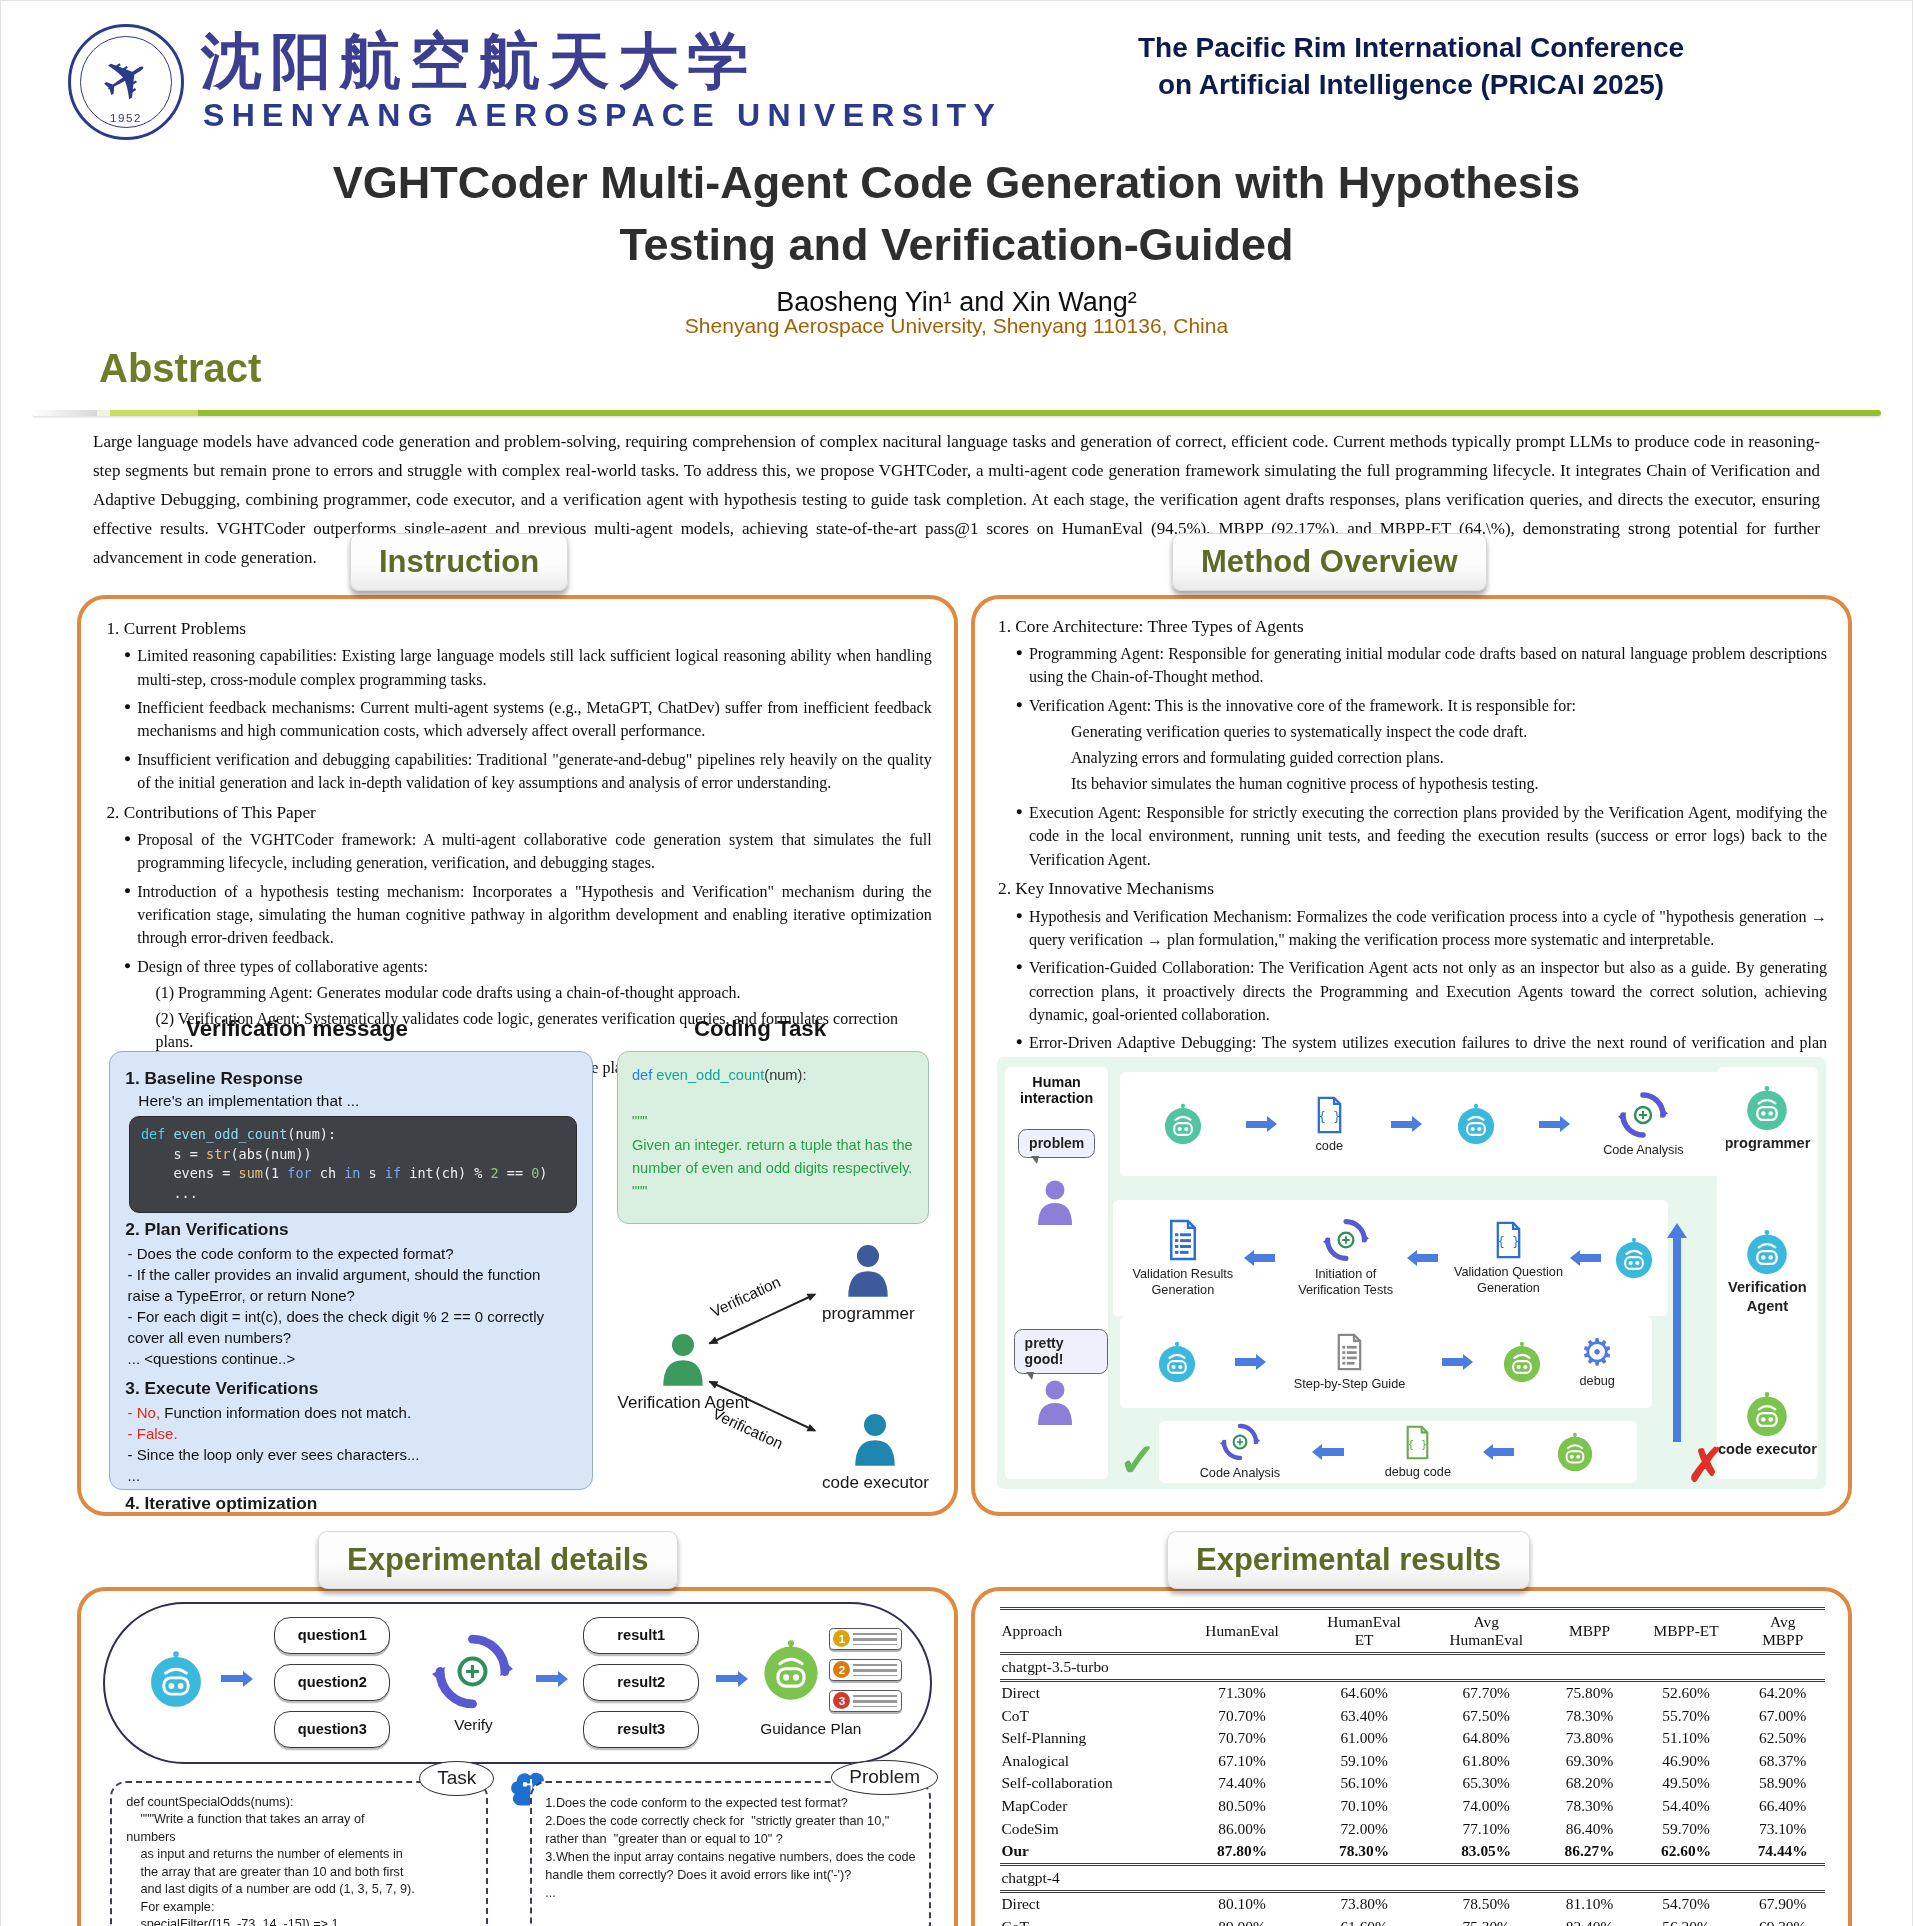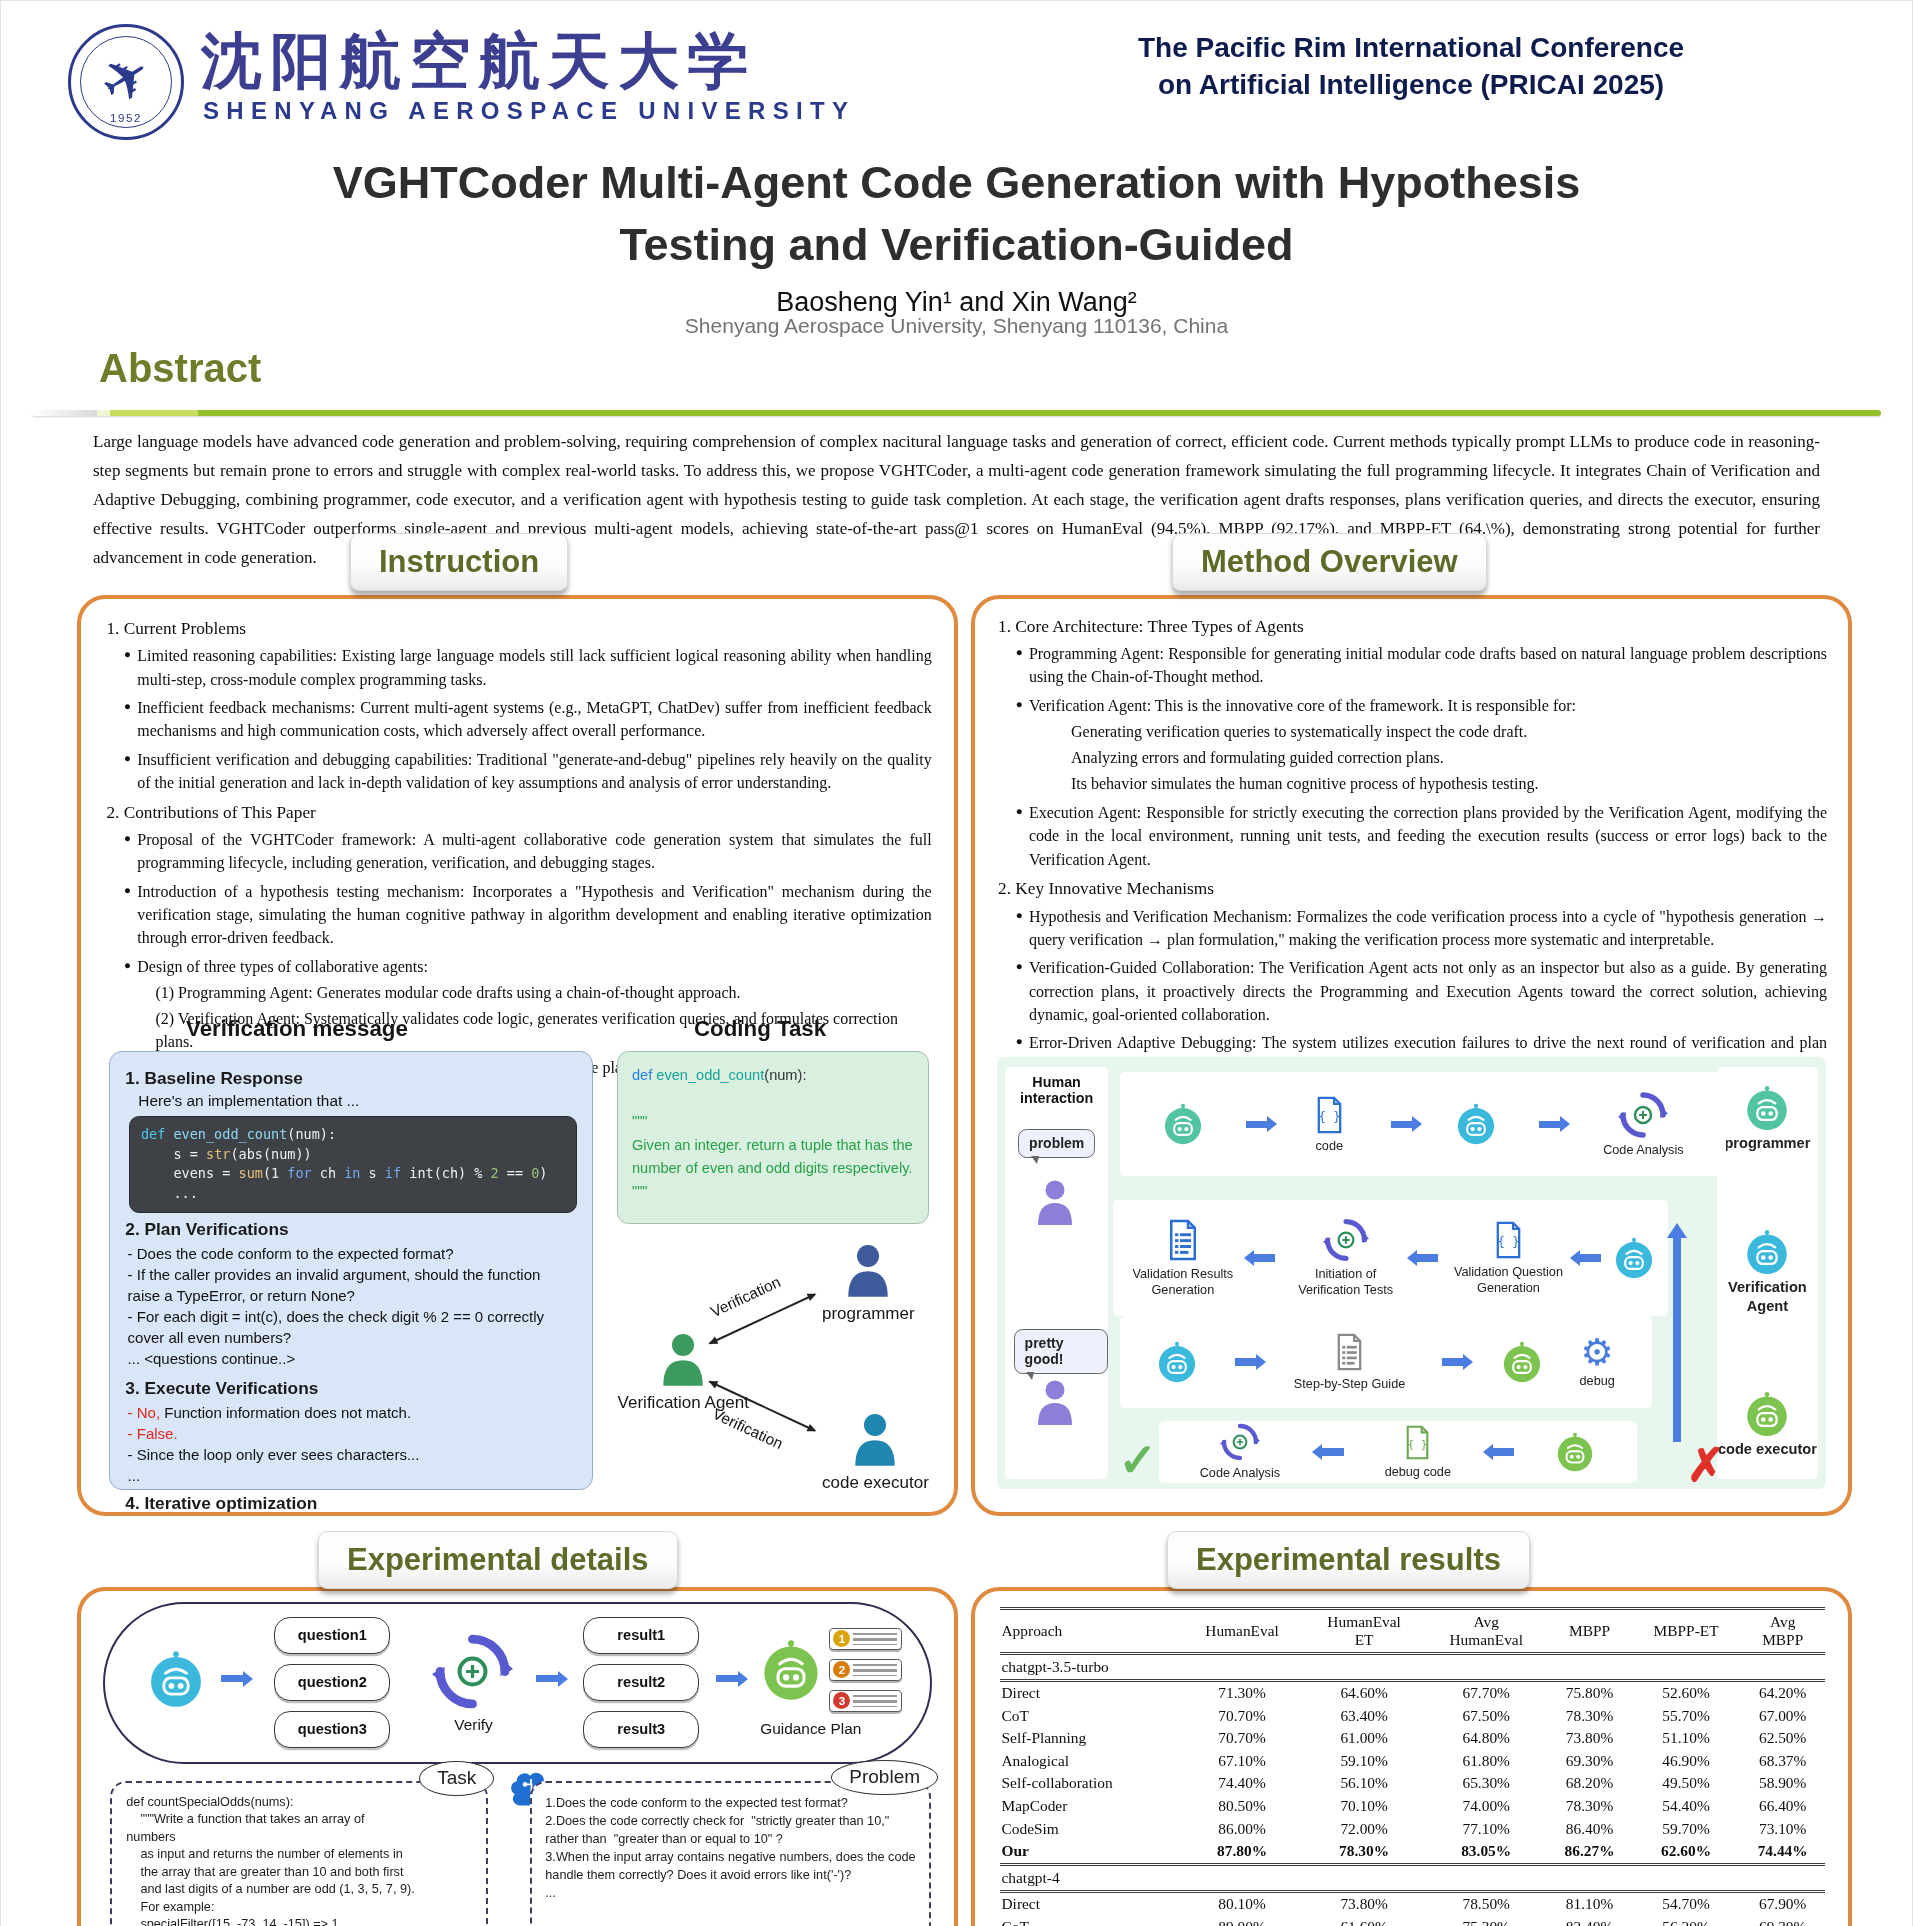--- a/index.html
+++ b/index.html
@@ -4,26 +4,26 @@
 <style>
   html,body{margin:0;padding:0;background:#fff;}
   .poster{position:relative;width:1913px;height:2716px;background:#fff;font-family:"Liberation Sans",sans-serif;color:#111;overflow:hidden;border:0.8px solid #e3e3e3;box-sizing:border-box;}
   [data-interactable]{box-sizing:border-box;}
   
   .badge{position:absolute;left:67px;top:23px;width:116px;height:116px;border-radius:50%;border:3.9px solid #2c3a8c;}
   .badge::before{content:"";position:absolute;inset:9.2px;border:1.9px solid #2c3a8c;border-radius:50%;}
   .badge .plane{position:absolute;left:50%;top:50%;transform:translate(-50%,-54%) rotate(-32deg);font-size:58px;color:#2c3a8c;}
   .badge .yr{position:absolute;left:0;right:0;bottom:13px;text-align:center;font-size:11.6px;color:#2c3a8c;letter-spacing:1.5px;}
   .cn-name{position:absolute;left:200px;top:20px;font-size:61px;font-weight:bold;color:#3c3f90;letter-spacing:8.5px;font-family:"DejaVu Serif",serif;}
-  .en-name{position:absolute;left:202px;top:96px;font-size:24px;font-weight:bold;color:#2c3a8c;letter-spacing:7.3px;}
+  .en-name{position:absolute;left:202px;top:96px;font-size:32px;font-weight:bold;color:#2c3a8c;letter-spacing:7.3px;}
   .conf{position:absolute;right:58px;top:29px;width:886px;text-align:center;font-size:28px;font-weight:bold;color:#0e1c4d;line-height:1.32;}
   
   .title{position:absolute;left:0;right:0;top:151px;text-align:center;font-size:45px;font-weight:600;color:#2e2e2e;line-height:1.38;}
   .authors{position:absolute;left:0;right:0;top:286px;text-align:center;font-size:27px;color:#101010;}
-  .affil{position:absolute;left:0;right:0;top:313px;text-align:center;font-size:21px;color:#737373;}
+  .affil{position:absolute;left:0;right:0;top:313px;text-align:center;font-size:21px;color:#a16207;}
   
   .abs-h{position:absolute;left:98px;top:345px;font-size:40px;font-weight:bold;color:#6f7d2a;}
   .rule{position:absolute;left:31px;right:31px;height:6.2px;border-radius:3.1px;
         background:linear-gradient(to right,#ffffff 0,#d9d9d9 3.5%,#f2f4d8 3.5% 4.2%,#c6dd5f 4.2% 9%,#92c12b 9% 100%);
         box-shadow:0 1.5px 1.2px rgba(0,0,0,.12);}
   .rule.r1{top:409px;}
   .abstract{position:absolute;left:92px;right:92px;top:427px;font-family:"Liberation Serif",serif;font-size:17px;line-height:1.7;text-align:justify;color:#0d0d0d;}
   
   .tab{position:absolute;background:linear-gradient(#fdfdfd 55%,#ebebeb);border:0.4px solid #d8d8d8;border-radius:9.2px;
        box-shadow:0 4.6px 5.4px rgba(0,0,0,.32);color:#5c6b28;font-weight:bold;font-size:31px;padding:10px 28px;z-index:5;}

